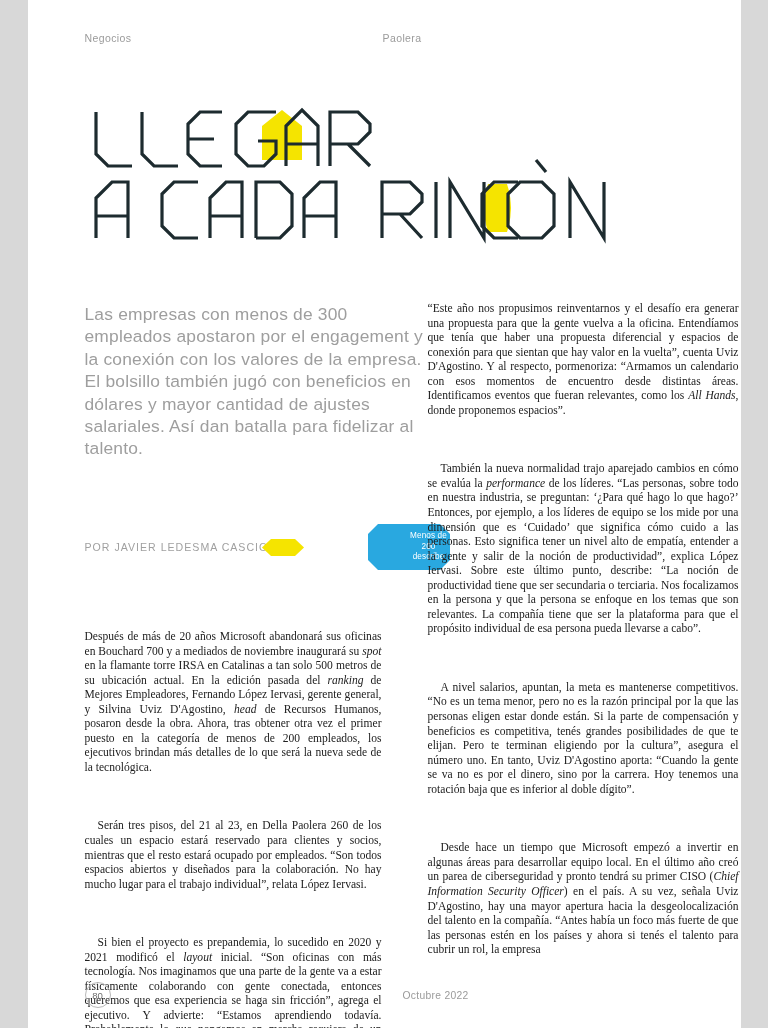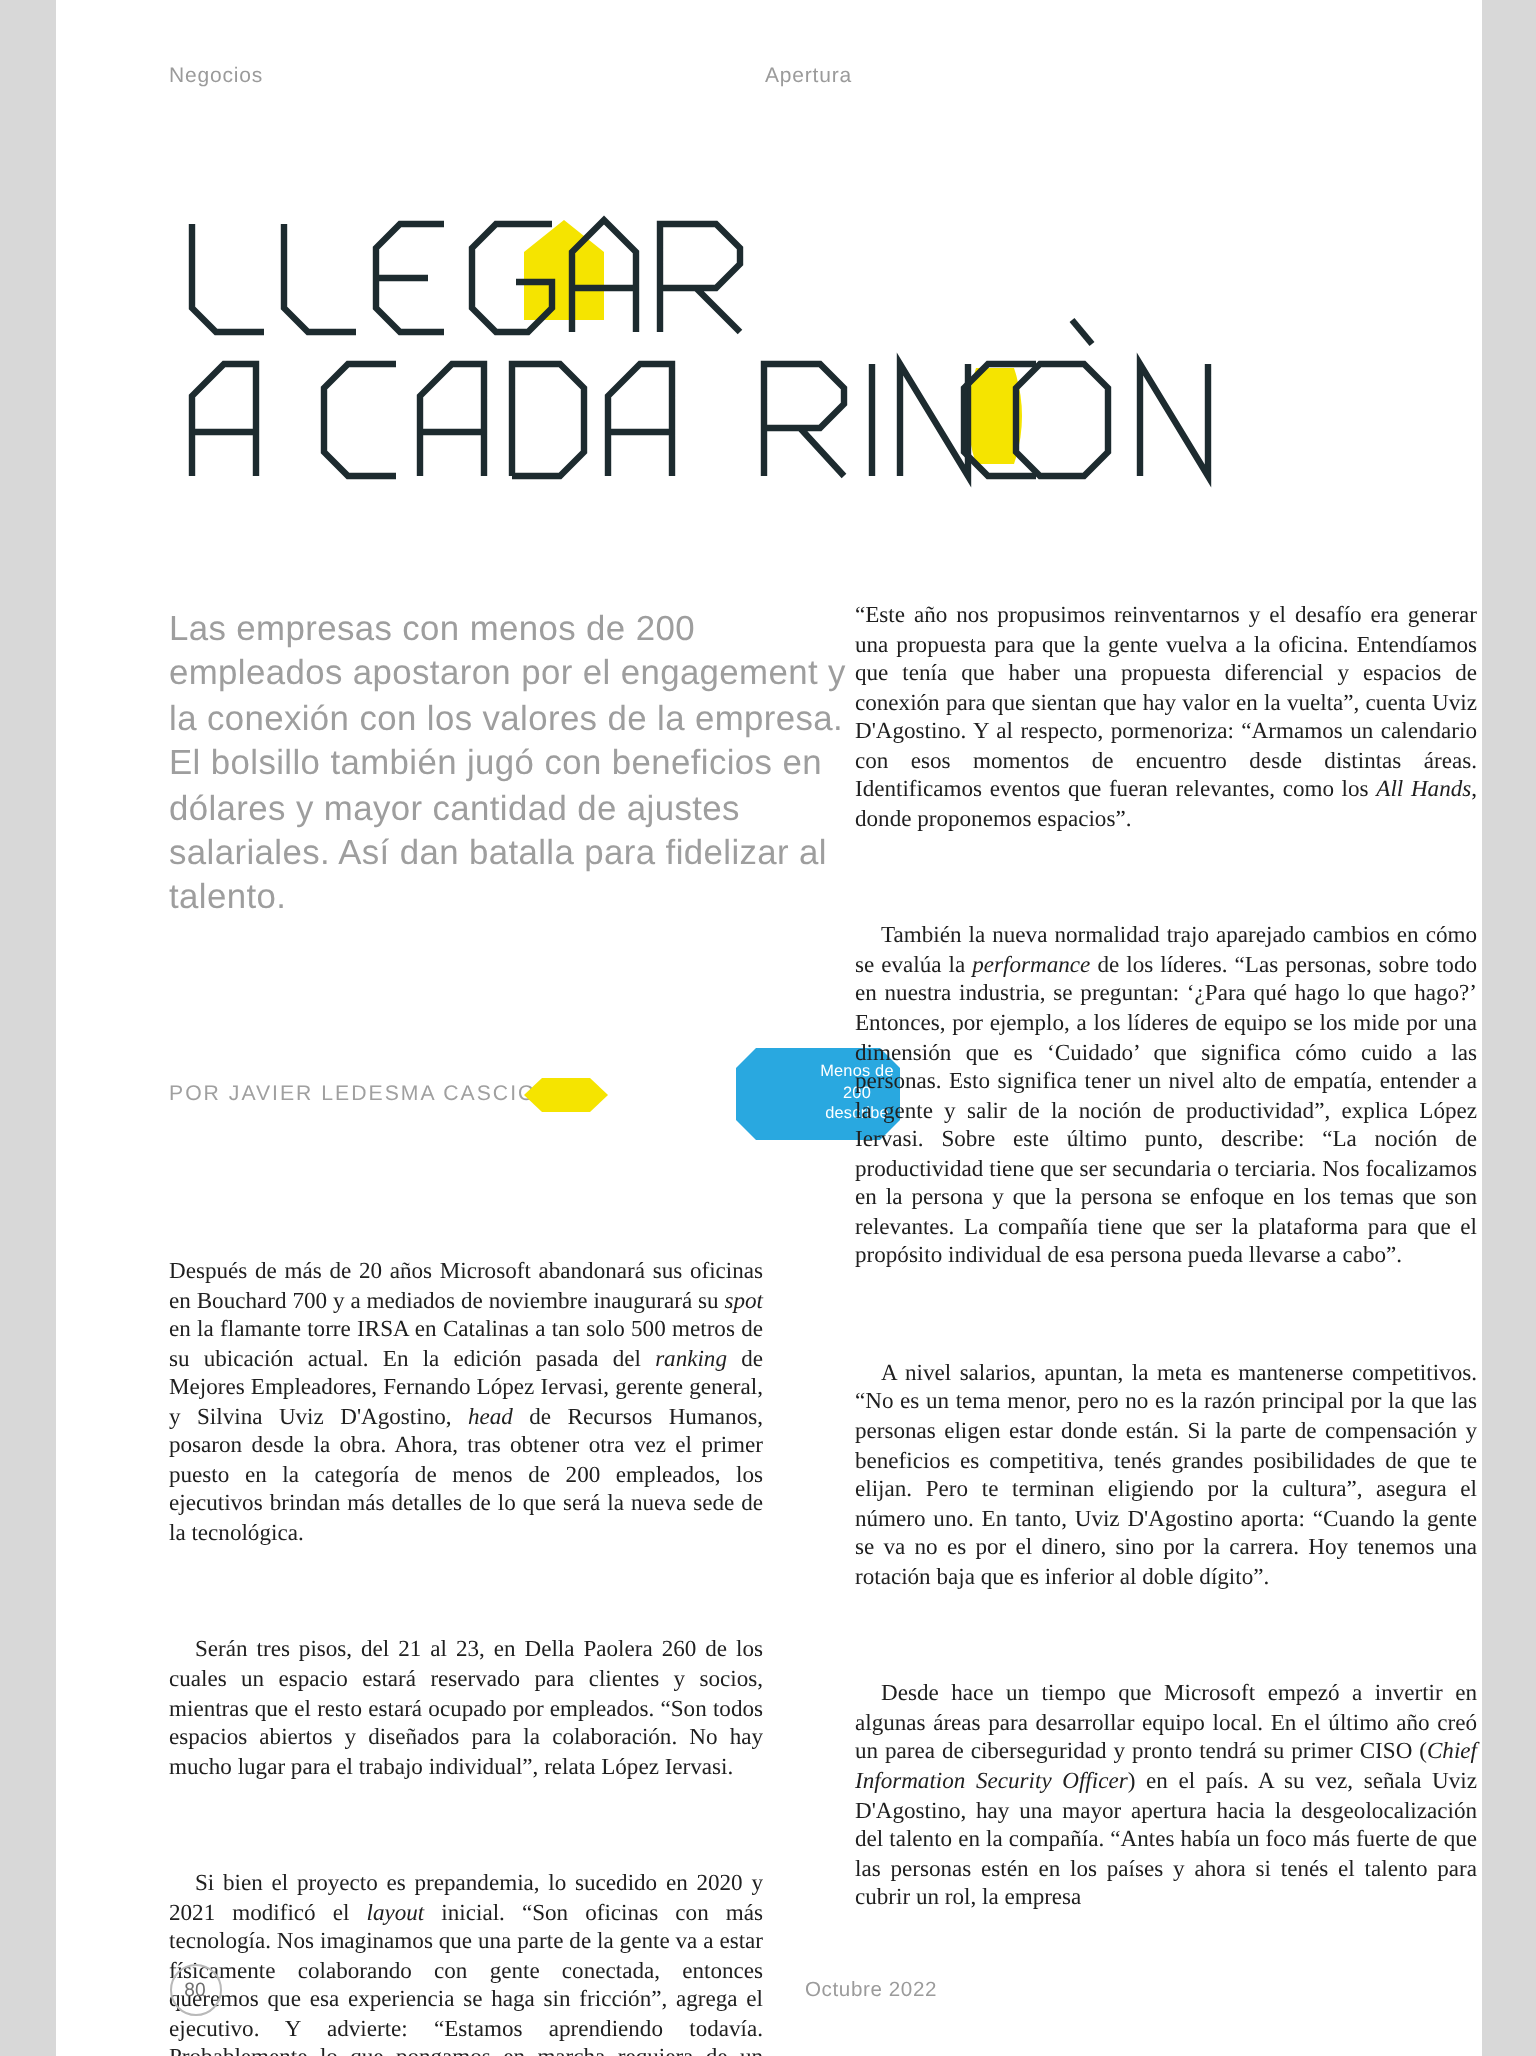--- a/index.html
+++ b/index.html
@@ -165,21 +165,21 @@
     margin-left: 24px;
   }
 </style>
 </head>
 <body>
 
 <div class="page">
 
   <div class="runhead">
     <span class="rh-left">Negocios</span>
-    <span class="rh-right">Apertura</span>
+    <span class="rh-right">Paolera</span>
   </div>
 
   <div class="headline">
     <svg viewBox="0 0 540 150" xmlns="http://www.w3.org/2000/svg" aria-label="LLEGAR A CADA RINCON">
 
       <path d="M182 28 L202 12 L222 28 L222 62 L182 62 Z" fill="#f5e400"></path>
 
       <path d="M408 86 Q400 110 408 134 L427 134 Q435 110 427 86 Z" fill="#f5e400"></path>
 
       <g fill="none" stroke="#1d2b2f" stroke-width="3.2" stroke-linejoin="miter" stroke-linecap="butt">
@@ -219,21 +219,21 @@
 
         <path d="M462 84 L440 84 L428 96 L428 128 L440 140 L462 140 L474 128 L474 96 Z"></path>
 
         <path d="M456 62 L466 74"></path>
 
         <path d="M490 140 L490 84 L524 140 L524 84"></path>
       </g>
     </svg>
   </div>
 
-  <div class="deck">Las empresas con menos de 200 empleados apostaron por el engagement y la conexión con los valores de la empresa. El bolsillo también jugó con beneficios en dólares y mayor cantidad de ajustes salariales. Así dan batalla para fidelizar al talento.</div>
+  <div class="deck">Las empresas con menos de 300 empleados apostaron por el engagement y la conexión con los valores de la empresa. El bolsillo también jugó con beneficios en dólares y mayor cantidad de ajustes salariales. Así dan batalla para fidelizar al talento.</div>
 
   <div class="byline-row">
     <span class="byline">POR JAVIER LEDESMA CASCIO</span>
     <span class="byline-mark">
       <svg width="44" height="19" viewBox="0 0 44 19" xmlns="http://www.w3.org/2000/svg">
         <path d="M10 1 L34 1 L43 9.5 L34 18 L10 18 L1 9.5 Z" fill="#f5e400"></path>
       </svg>
     </span>
   </div>
 

